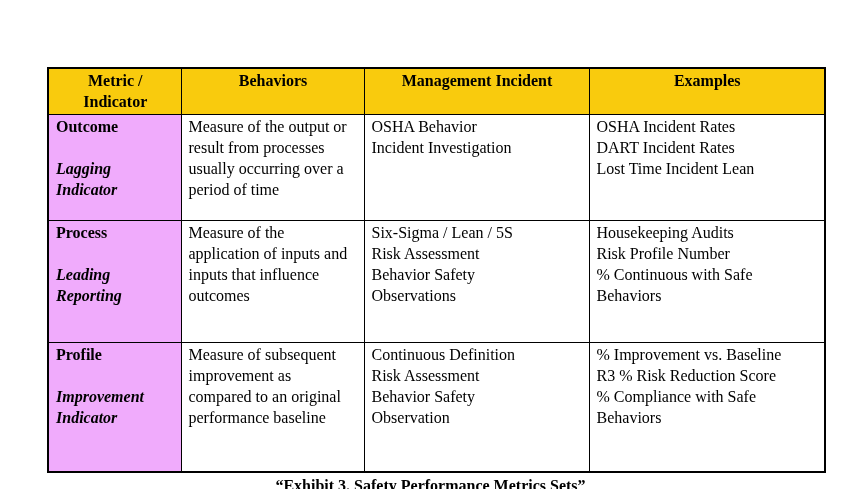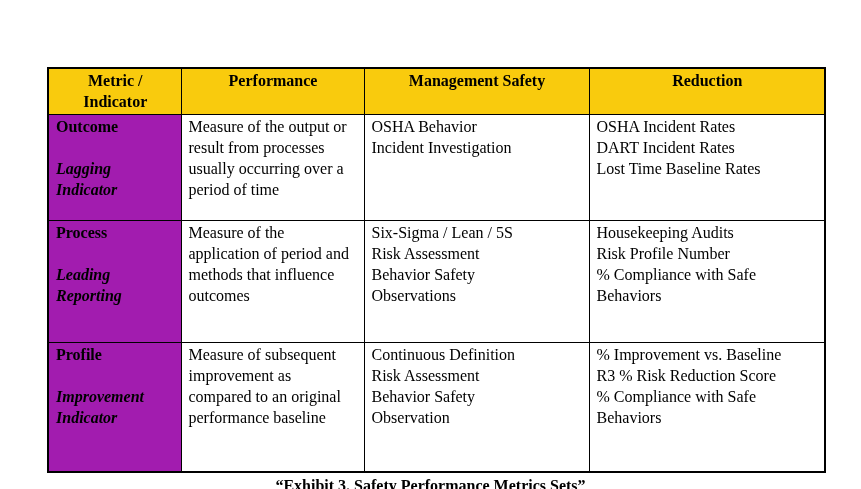--- a/index.html
+++ b/index.html
@@ -36,21 +36,21 @@
     background: #f9cb0d;
     font-weight: bold;
     text-align: center;
     white-space: pre-line;
     height: 43px;
   }
   tr.row-outcome  { height: 106px; }
   tr.row-process  { height: 122px; }
   tr.row-progress { height: 129px; }
   td.metric-cell {
-    background: #a21caf;
+    background: #f0abfc;
     font-weight: bold;
   }
   .metric-name { font-weight: bold; }
   .metric-type {
     font-weight: bold;
     font-style: italic;
     margin-top: 21px;
     white-space: pre-line;
   }
   td.text-cell { white-space: pre-line; }
@@ -74,53 +74,53 @@
     <colgroup>
       <col style="width:133px">
       <col style="width:183px">
       <col style="width:225px">
       <col style="width:236px">
     </colgroup>
     <thead>
       <tr class="header-row">
         <th>Metric /
 Indicator</th>
-        <th>Performance</th>
-        <th>Management Safety</th>
-        <th>Reduction</th>
+        <th>Behaviors</th>
+        <th>Management Incident</th>
+        <th>Examples</th>
       </tr>
     </thead>
     <tbody>
       <tr class="row-outcome">
         <td class="metric-cell">
           <div class="metric-name">Outcome</div>
           <div class="metric-type">Lagging
 Indicator</div>
         </td>
         <td class="text-cell">Measure of the output or result from processes usually occurring over a period of time</td>
         <td class="text-cell">OSHA Behavior
 Incident Investigation</td>
         <td class="text-cell">OSHA Incident Rates
 DART Incident Rates
-Lost Time Baseline Rates</td>
+Lost Time Incident Lean</td>
       </tr>
       <tr class="row-process">
         <td class="metric-cell">
           <div class="metric-name">Process</div>
           <div class="metric-type">Leading
 Reporting</div>
         </td>
-        <td class="text-cell">Measure of the application of period and methods that influence outcomes</td>
+        <td class="text-cell">Measure of the application of inputs and inputs that influence outcomes</td>
         <td class="text-cell">Six-Sigma / Lean / 5S
 Risk Assessment
 Behavior Safety
 Observations</td>
         <td class="text-cell">Housekeeping Audits
 Risk Profile Number
-% Compliance with Safe Behaviors</td>
+% Continuous with Safe Behaviors</td>
       </tr>
       <tr class="row-progress">
         <td class="metric-cell">
           <div class="metric-name">Profile</div>
           <div class="metric-type">Improvement
 Indicator</div>
         </td>
         <td class="text-cell">Measure of subsequent improvement as compared to an original performance baseline</td>
         <td class="text-cell">Continuous Definition
 Risk Assessment

